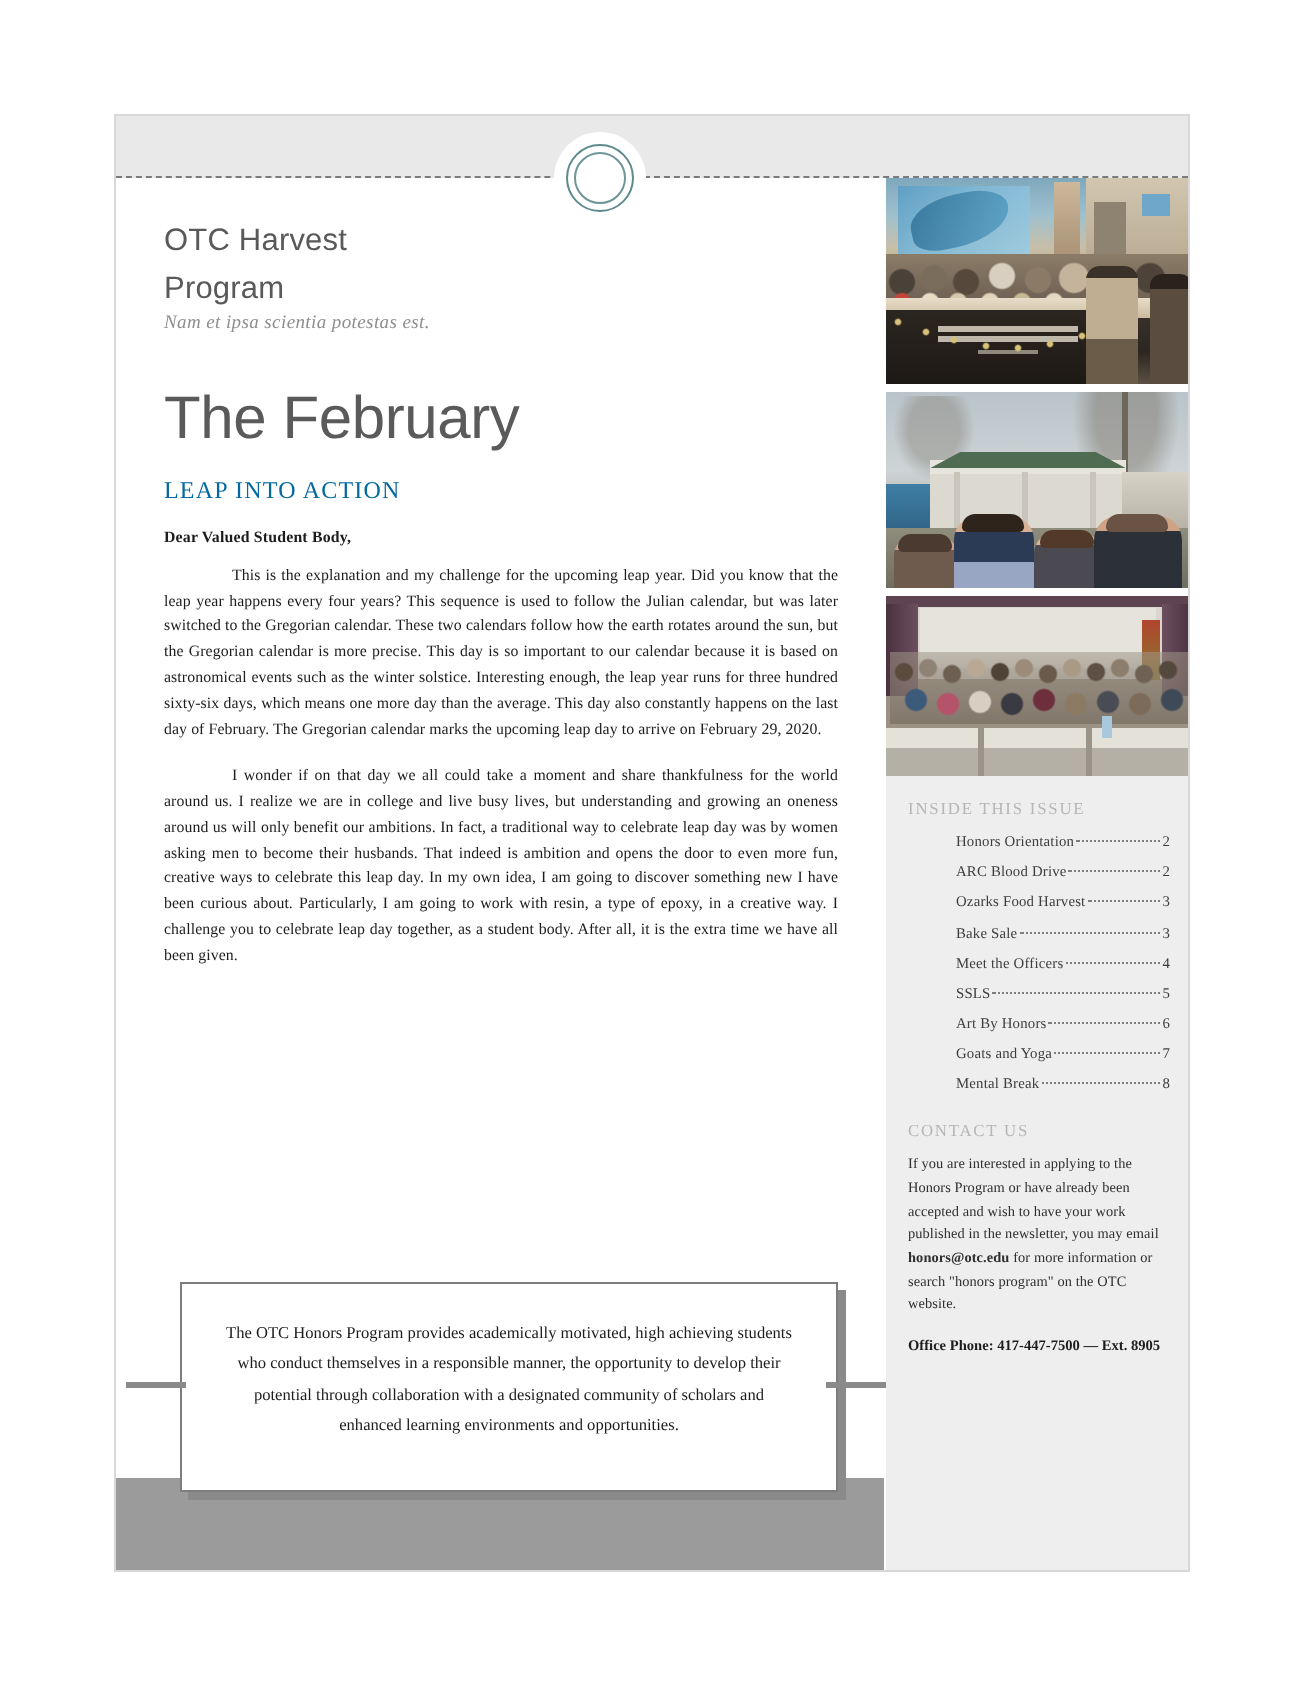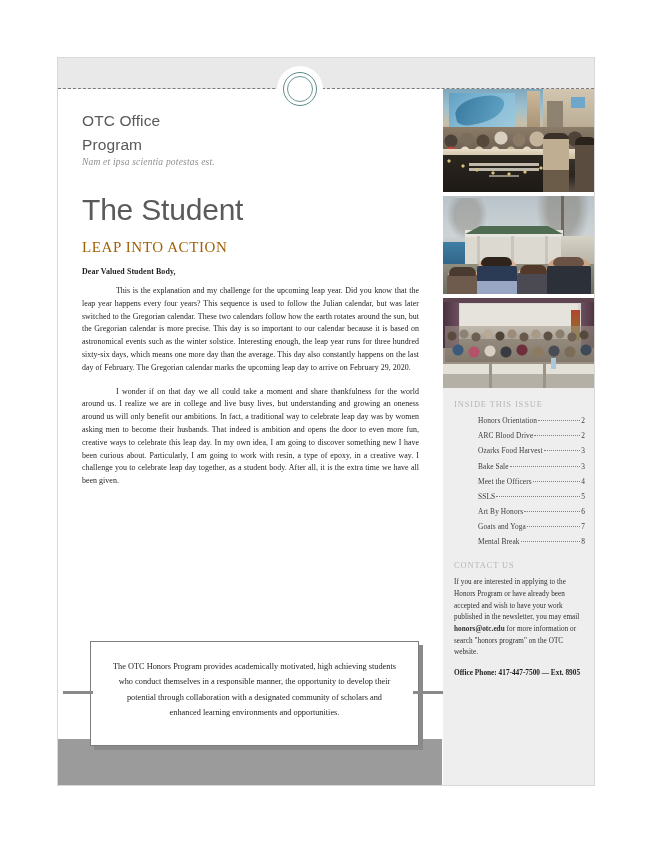--- a/index.html
+++ b/index.html
@@ -145,22 +145,22 @@
     font-weight: 300;
     letter-spacing: 0px;
   }
 
   
   .article {
     padding: 13px 24px 0 24px;
   }
   .art-headline {
     font-family: "Liberation Serif", serif;
-    font-size: 15px;
-    color: #a16207;
+    font-size: 12px;
+    color: #0369a1;
     letter-spacing: .6px;
     line-height: 1.1;
   }
   .art-byline {
     margin-top: 2px;
     font-family: "Liberation Serif", serif;
     font-size: 7.8px;
     color: #a6a6a6;
     letter-spacing: .5px;
   }
@@ -528,29 +528,29 @@
   <div class="ornament-halo"></div>
   <div class="ornament">
     <div class="ornament-inner"></div>
   </div>
 
   <div class="main-col">
 
     <div class="masthead">
       <div class="mh-row">
         <div class="mh-left">
-          <div>OTC Office</div>
+          <div>OTC Harvest</div>
           <div>Program</div>
         </div>
       </div>
       <div class="tagline">Nam et ipsa scientia potestas est.</div>
     </div>
 
     <div class="title-block">
-      <div class="pub-title">The Student</div>
+      <div class="pub-title">The February</div>
     </div>
 
     <div class="article">
       <div class="art-headline">LEAP INTO ACTION</div>
       <div class="art-salutation">Dear Valued Student Body,</div>
       <div class="art-para">This is the explanation and my challenge for the upcoming leap year. Did you know that the leap year happens every four years? This sequence is used to follow the Julian calendar, but was later switched to the Gregorian calendar. These two calendars follow how the earth rotates around the sun, but the Gregorian calendar is more precise. This day is so important to our calendar because it is based on astronomical events such as the winter solstice. Interesting enough, the leap year runs for three hundred sixty-six days, which means one more day than the average. This day also constantly happens on the last day of February. The Gregorian calendar marks the upcoming leap day to arrive on February 29, 2020.</div>
       <div class="art-para">I wonder if on that day we all could take a moment and share thankfulness for the world around us. I realize we are in college and live busy lives, but understanding and growing an oneness around us will only benefit our ambitions. In fact, a traditional way to celebrate leap day was by women asking men to become their husbands. That indeed is ambition and opens the door to even more fun, creative ways to celebrate this leap day. In my own idea, I am going to discover something new I have been curious about. Particularly, I am going to work with resin, a type of epoxy, in a creative way. I challenge you to celebrate leap day together, as a student body. After all, it is the extra time we have all been given.</div>
     </div>
 
     <div class="mission-wrap">

